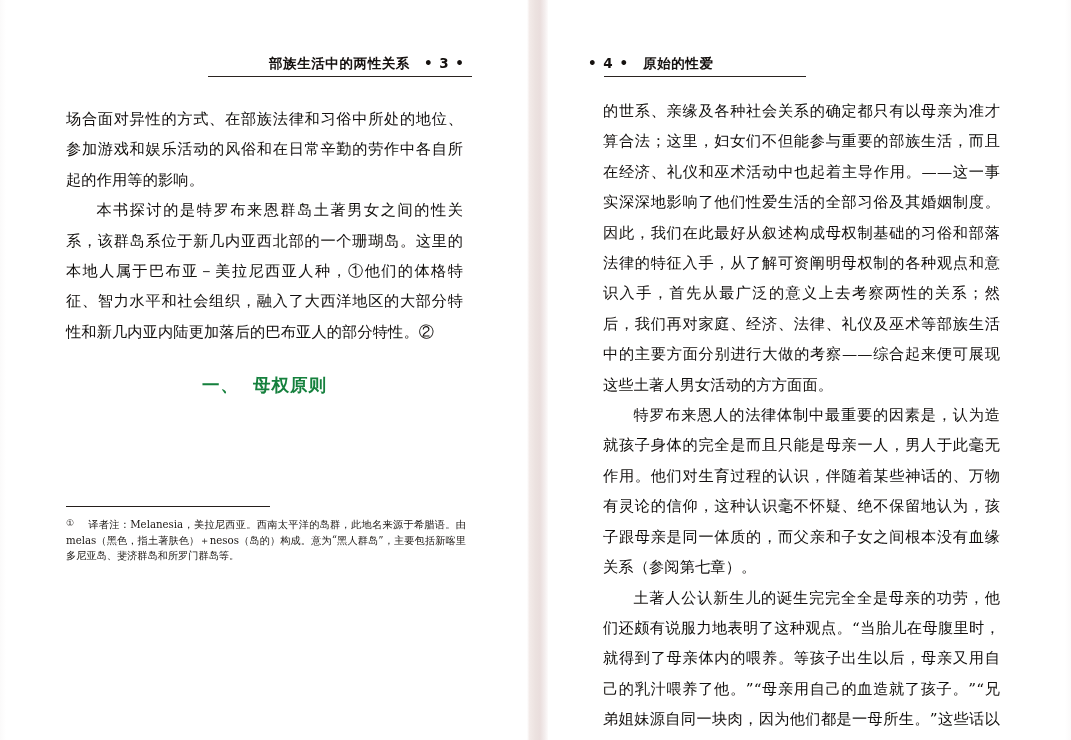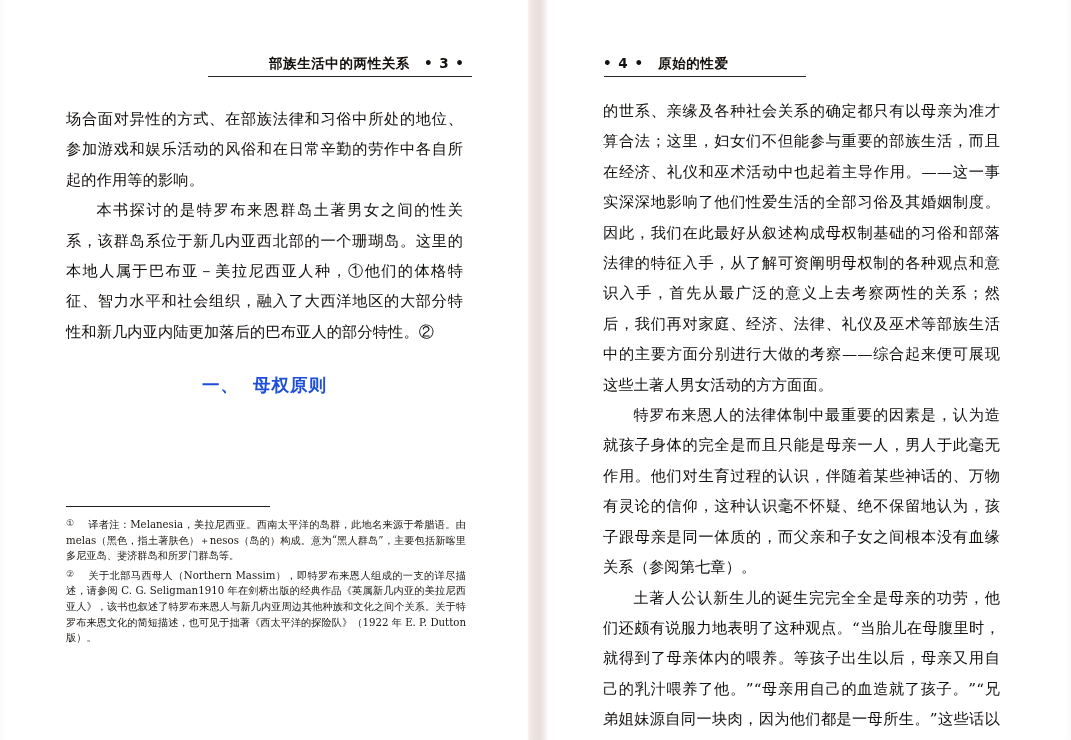--- a/index.html
+++ b/index.html
@@ -60,21 +60,21 @@
     font-family: "DejaVu Sans", "Liberation Sans", sans-serif;
     font-weight: 600;
   }
   .runhead-left {
     top: 55px;
     right: 62px;
     text-align: right;
   }
   .runhead-right {
     top: 55px;
-    left: 55px;
+    left: 40px;
     text-align: left;
   }
   .runhead .folio { letter-spacing: 1px; }
   .runhead .sep { display: inline-block; width: 14px; }
 
   .rule {
     position: absolute;
     height: 1px;
     background: #2a2320;
   }
@@ -101,21 +101,21 @@
   }
   p.indent { text-indent: 2em; }
 
   
   h2.section-heading {
     margin: 26px 0 22px 0;
     font-size: 17.5px;
     font-weight: bold;
     text-align: center;
     letter-spacing: 1px;
-    color: #1d4ed8;
+    color: #15803d;
     font-family: Liberation Serif, serif;
   }
   h2.section-heading .num { margin-right: 14px; }
 
   
   .footnotes {
     position: absolute;
     left: 66px;
     top: 506px;
     width: 400px;
@@ -176,23 +176,20 @@
 
     </div>
 
     <div class="footnotes">
       <div class="fn-rule"></div>
 
       <div class="fn">
         <span class="marker">①</span><span class="fn-body">译者注：Melanesia，美拉尼西亚。西南太平洋的岛群，此地名来源于希腊语。由 melas（黑色，指土著肤色）＋nesos（岛的）构成。意为“黑人群岛”，主要包括新喀里多尼亚岛、斐济群岛和所罗门群岛等。</span>
       </div>
 
-      <div class="fn">
-        <span class="marker">②</span><span class="fn-body">关于北部马西母人（Northern Massim），即特罗布来恩人组成的一支的详尽描述，请参阅 C. G. Seligman1910 年在剑桥出版的经典作品《英属新几内亚的美拉尼西亚人》，该书也叙述了特罗布来恩人与新几内亚周边其他种族和文化之间个关系。关于特罗布来恩文化的简短描述，也可见于拙著《西太平洋的探险队》（1922 年 E. P. Dutton 版）。</span>
-      </div>
     </div>
   </div>
 
   <div class="gutter"></div>
 
   <div class="page page-right">
     <div class="scan-edge r"></div>
 
     <div class="runhead runhead-right">
       <span class="folio">• 4 •</span><span class="sep"></span><span>原始的性爱</span>

